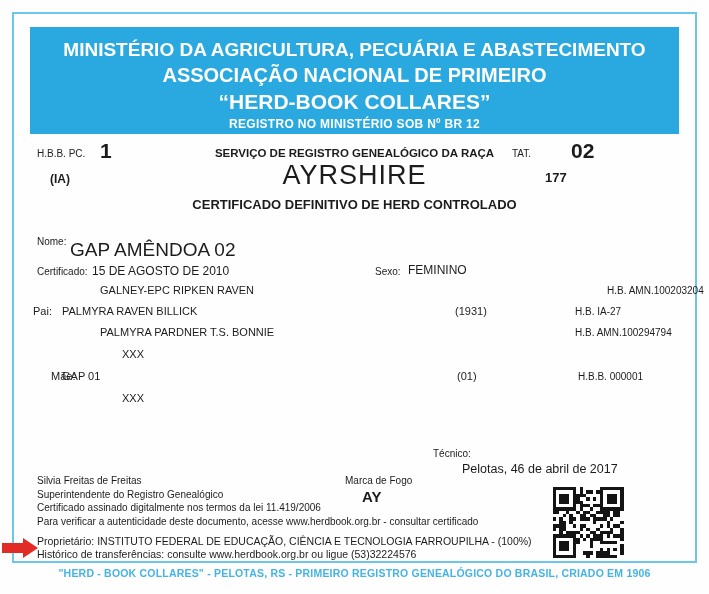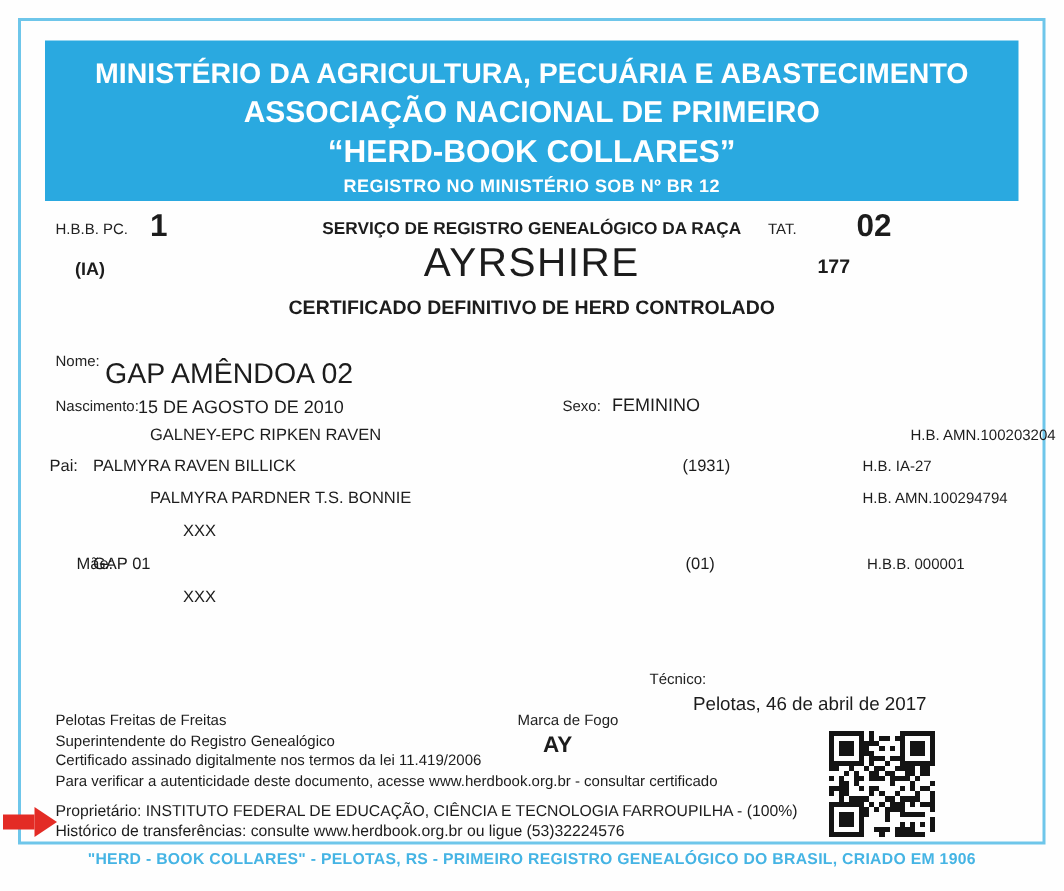--- a/index.html
+++ b/index.html
@@ -66,21 +66,21 @@
 
   <div class="abs" style="left:50px;top:172px;font-size:12px;font-weight:bold;">(IA)</div>
   <div class="abs center-line breed">AYRSHIRE</div>
   <div class="abs" style="left:545px;top:170px;font-size:13px;font-weight:bold;">177</div>
 
   <div class="abs center-line cert-title">CERTIFICADO DEFINITIVO DE HERD CONTROLADO</div>
 
   <div class="abs lbl" style="left:37px;top:236px;">Nome:</div>
   <div class="abs" style="left:70px;top:224px;font-size:19px;margin-top:15px;">GAP AMÊNDOA 02</div>
 
-  <div class="abs lbl" style="left:37px;top:266px;">Nascimento:</div>
+  <div class="abs lbl" style="left:37px;top:266px;">Certificado:</div>
   <div class="abs" style="left:92px;top:264px;font-size:12px;">15 DE AGOSTO DE 2010</div>
   <div class="abs lbl" style="left:375px;top:266px;">Sexo:</div>
   <div class="abs" style="left:408px;top:263px;font-size:12px;">FEMININO</div>
 
   <div class="abs ped" style="left:100px;top:284px;">GALNEY-EPC RIPKEN RAVEN</div>
   <div class="abs reg" style="left:575px;top:285px;padding-left:32px;">H.B. AMN.100203204</div>
 
   <div class="abs ped" style="left:33px;top:305px;">Pai:</div>
   <div class="abs ped" style="left:62px;top:305px;">PALMYRA RAVEN BILLICK</div>
   <div class="abs ped" style="left:455px;top:305px;">(1931)</div>
@@ -95,21 +95,21 @@
   <div class="abs ped" style="left:62px;top:370px;">GAP 01</div>
   <div class="abs ped" style="left:457px;top:370px;">(01)</div>
   <div class="abs reg" style="left:578px;top:371px;">H.B.B. 000001</div>
 
   <div class="abs ped" style="left:122px;top:392px;">XXX</div>
 
   <div class="abs lbl" style="left:433px;top:448px;">Técnico:</div>
   <div class="abs" style="left:462px;top:462px;font-size:12.5px;">Pelotas, 46 de abril de 2017</div>
 
   <div class="abs sig-block">
-    <div>Pelotas Freitas de Freitas</div>
+    <div>Silvia Freitas de Freitas</div>
     <div>Superintendente do Registro Genealógico</div>
     <div>Certificado assinado digitalmente nos termos da lei 11.419/2006</div>
     <div>Para verificar a autenticidade deste documento, acesse www.herdbook.org.br - consultar certificado</div>
   </div>
 
   <div class="abs lbl" style="left:345px;top:475px;">Marca de Fogo</div>
   <div class="abs" style="left:362px;top:488px;font-size:15px;font-weight:bold;">AY</div>
 
   <div class="qr">
     <svg viewBox="0 0 21 21" shape-rendering="crispEdges" aria-hidden="true">

